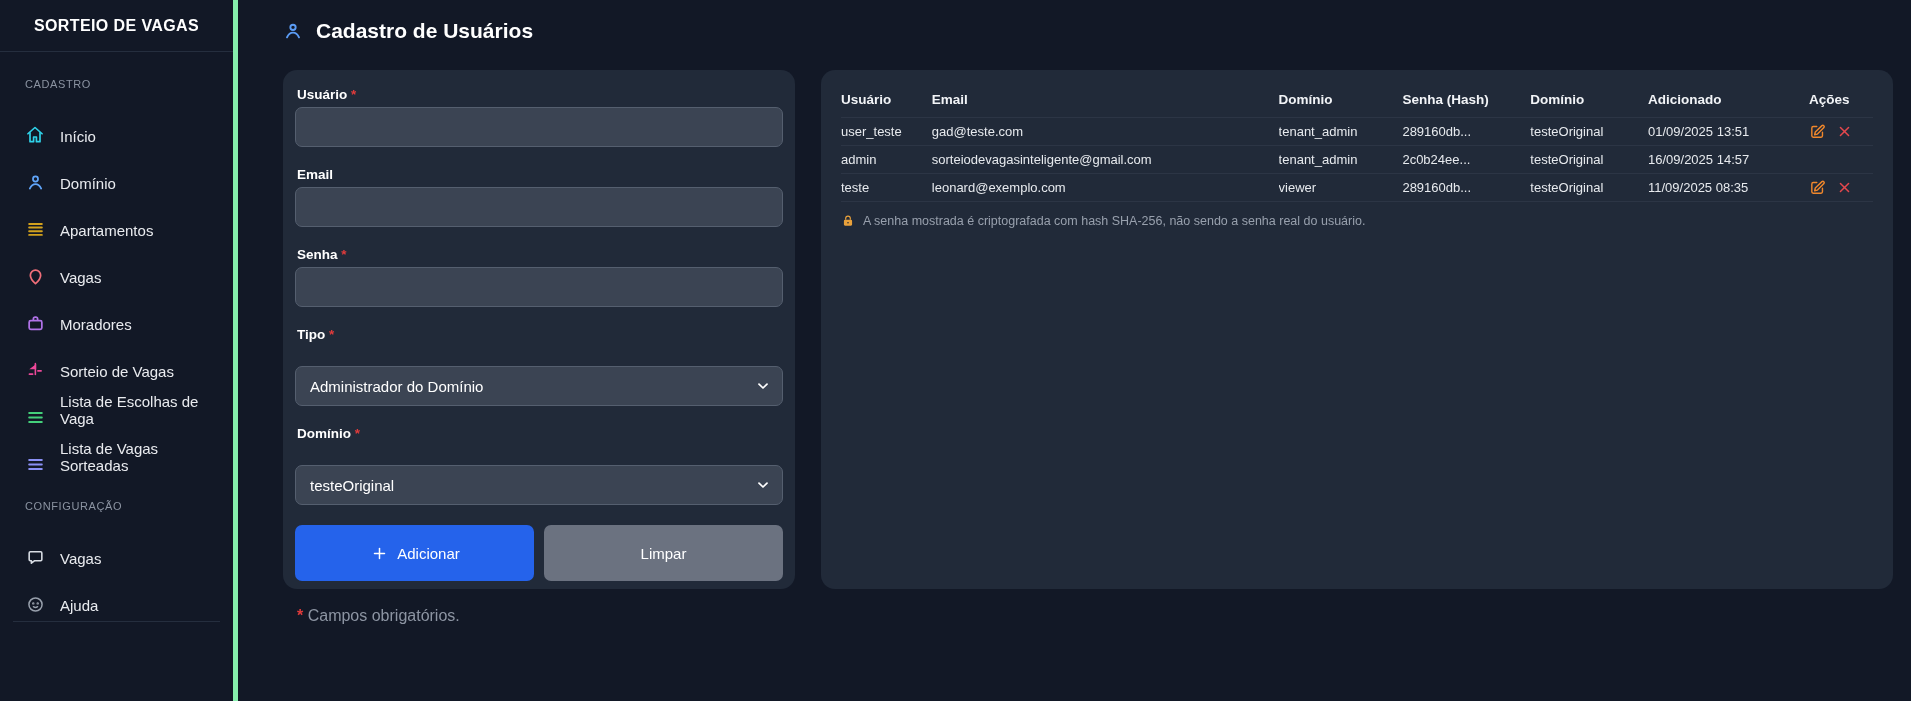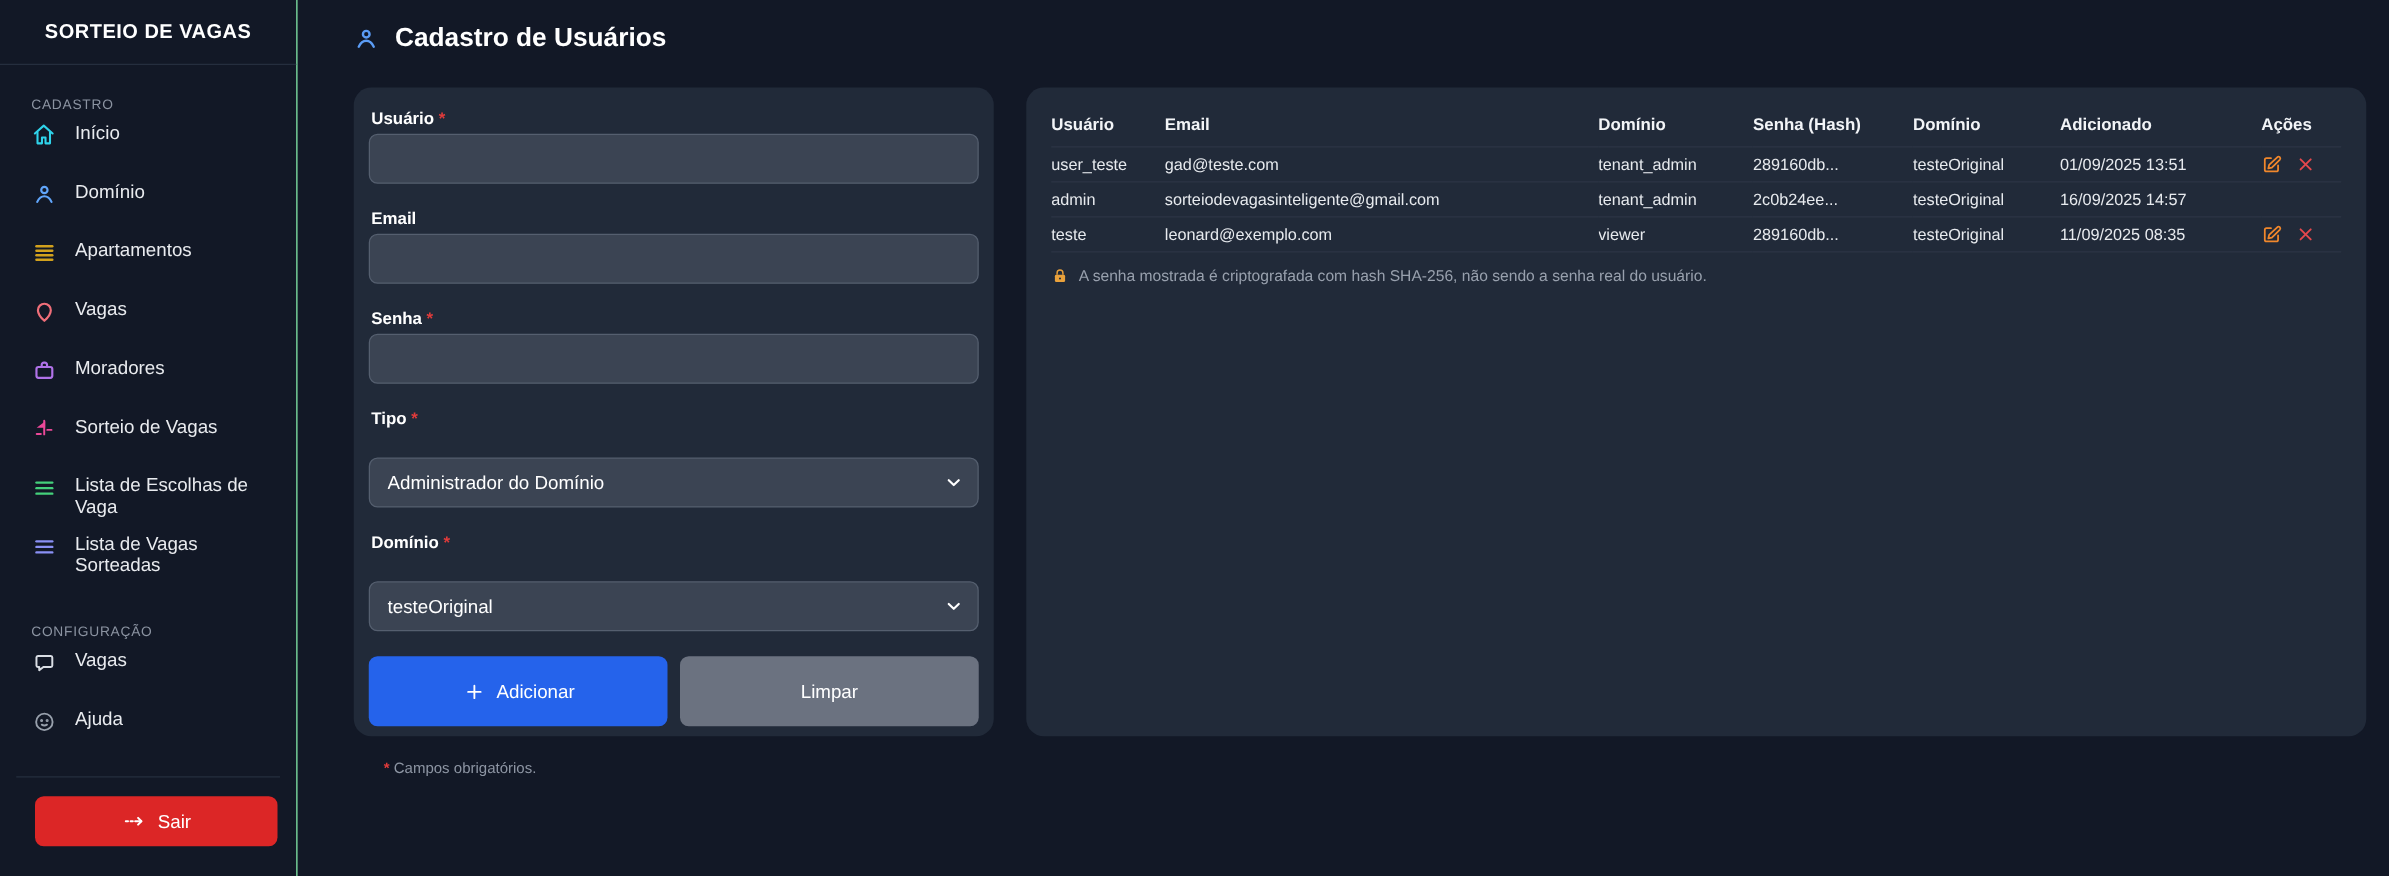--- a/index.html
+++ b/index.html
@@ -1,25 +1,25 @@
 <!DOCTYPE html>
 <html><head>
 <meta charset="utf-8">
 <style>
   * { margin:0; padding:0; box-sizing:border-box; }
   html,body { width:1911px; height:701px; overflow:hidden; }
   body { font-family:"Liberation Sans", sans-serif; background:#121826; color:#e7eaee; }
   .app { display:flex; width:1911px; height:701px; }
 
   
-  aside { width:238px; min-width:238px; border-right:1px solid #86efac; display:flex; flex-direction:column; background:#121826; }
+  aside { width:238px; min-width:238px; border-right:5px solid #86efac; display:flex; flex-direction:column; background:#121826; }
   .side-title { text-align:center; color:#ffffff; font-weight:bold; font-size:16px; letter-spacing:.4px; padding:17px 6px 16px; }
   .side-divider { border-top:1px solid #252e3e; }
   .section-label { color:#8b93a1; font-size:11px; letter-spacing:.6px; padding:26px 25px 8px; }
-  .side-item { display:flex; align-items:flex-start; gap:15px; height:47px; padding:0 25px; color:#e9ebef; font-size:15px; cursor:pointer; }
+  .side-item { display:flex; align-items:flex-end; gap:15px; height:47px; padding:0 25px; color:#e9ebef; font-size:15px; cursor:pointer; }
   .icn { width:20px; height:20px; display:flex; align-items:center; justify-content:center; flex:none; }
   .side-divider.bottom { margin:7px 13px 0; }
   .sair-btn { margin:15px 15px 0 28px; height:40px; background:#dc2626; border:none; border-radius:7px; color:#fff;
     font-size:15px; font-family:inherit; display:flex; align-items:center; justify-content:center; gap:9px; cursor:pointer; }
 
   
   main { flex:1; padding:0 18px 0 45px; }
   .page-header { display:flex; align-items:center; gap:13px; padding-top:19px; color:#fff; }
   .page-header h1 { font-size:21px; font-weight:bold; }
   .content { display:flex; gap:26px; margin-top:27px; height:519px; }
@@ -31,21 +31,21 @@
   .f-input { display:block; width:100%; height:40px; background:#3b4453; border:1px solid #555f6f; border-radius:7px;
     margin-bottom:20px; color:#fff; font-size:15px; padding:0 12px; font-family:inherit; }
   .select-wrap { position:relative; margin-bottom:20px;margin-top:24px; }
   select.f-input { appearance:none; -webkit-appearance:none; padding:0 14px; margin-bottom:0; cursor:pointer; }
   .chev { position:absolute; right:12px; top:12px; pointer-events:none; }
   .btn-row { display:flex; gap:10px; }
   .btn { flex:1; height:56px; border:none; border-radius:7px; color:#ffffff; font-size:15px; font-family:inherit;
     display:flex; align-items:center; justify-content:center; gap:8px; cursor:pointer; }
   .btn-add { background:#2563eb; }
   .btn-clear { background:#6b7280; }
-  .footnote { margin-top:26px; margin-left:12px; font-size:12px; color:#8d95a3; }
+  .footnote { margin-top:26px; margin-left:2px; font-size:16px; color:#8d95a3; }
 
   
   .table-panel { flex:1; background:#212a39; border-radius:14px; padding:14px 20px; overflow:hidden; }
   table { width:100%; border-collapse:collapse; table-layout:fixed; }
   th { text-align:left; color:#f2f4f7; font-size:13.5px; font-weight:bold; padding:8px 8px 10px 0; border-bottom:1px solid #2c3545; }
   td { color:#e7eaee; font-size:13px; padding:5px 8px 5px 0; border-bottom:1px solid #2c3545;
     white-space:nowrap; overflow:hidden; text-overflow:ellipsis; }
   .actions-cell { display:flex; align-items:center; gap:11px; }
   .icon-btn { display:inline-flex; cursor:pointer; background:none; border:none; padding:0; }
   .note { display:flex; align-items:center; gap:8px; margin-top:12px; color:#98a0ad; font-size:12.5px; }
@@ -166,31 +166,20 @@
             <circle cx="9.2" cy="10.6" r="0.6" fill="#98a0ac"></circle>
             <circle cx="14.8" cy="10.6" r="0.6" fill="#98a0ac"></circle>
             <path d="M9.4 14.8c1.6 1.1 3.6 1.1 5.2 0"></path>
         </svg>
       </span>
       <span>Ajuda</span>
     </div>
 
     <div class="side-divider bottom"></div>
 
-    <button class="sair-btn">
-      <span class="icn">
-        <svg width="18" height="18" viewBox="0 0 24 24" fill="none" stroke="#ffffff" stroke-width="2.1" stroke-linecap="round" stroke-linejoin="round">
-          <path d="M3.5 12h2.4"></path>
-            <path d="M8.6 12h2.4"></path>
-            <path d="M13.5 12h6.5"></path>
-            <path d="M16.6 8.4 20.2 12l-3.6 3.6"></path>
-        </svg>
-      </span>
-      <span>Sair</span>
-    </button>
   </aside>
 
   <main>
     <div class="page-header">
       <span class="icn">
         <svg width="24" height="24" viewBox="0 0 24 24" fill="none" stroke="#5b9cf5" stroke-width="2.3" stroke-linecap="round">
           <circle cx="12" cy="7.6" r="3.2"></circle>
             <path d="M4.8 19.6c1.8-3.9 4.4-5.7 7.2-5.7s5.4 1.8 7.2 5.7"></path>
         </svg>
       </span>

